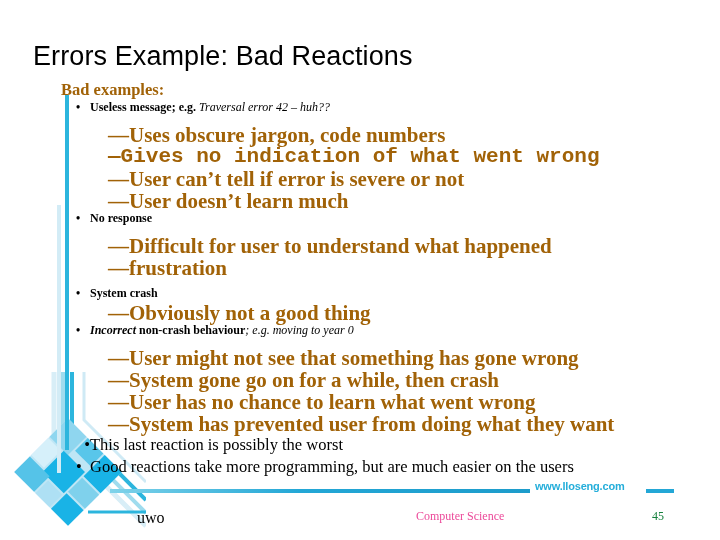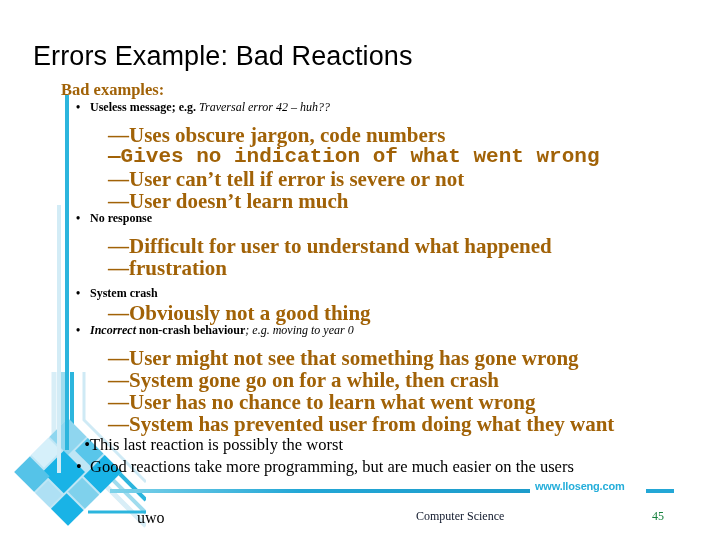--- a/index.html
+++ b/index.html
@@ -122,21 +122,21 @@
     top: 509px;
     font-size: 16px;
     color: #000000;
     white-space: nowrap;
   }
   #footer-center {
     position: absolute;
     left: 416px;
     top: 509px;
     font-size: 12px;
-    color: #0f172a;
+    color: #ec4899;
     white-space: nowrap;
   }
   #footer-page {
     position: absolute;
     left: 652px;
     top: 509px;
     font-size: 12px;
     color: #15803d;
     white-space: nowrap;
   }

